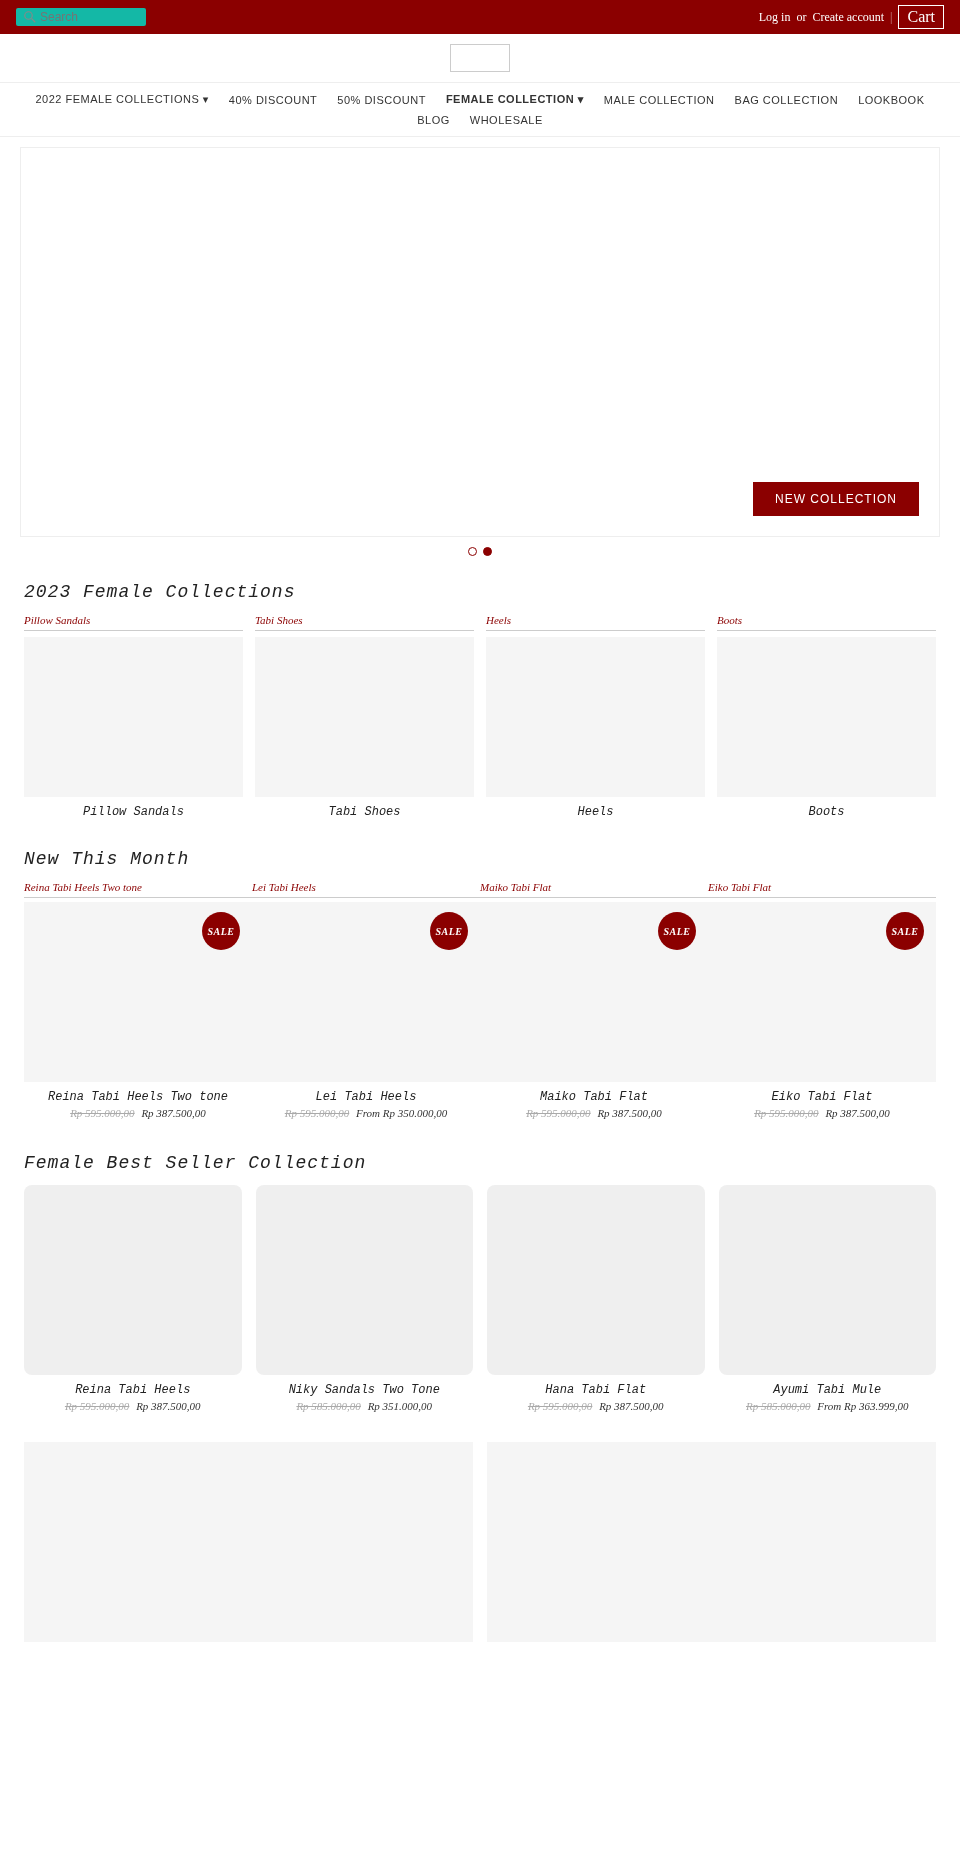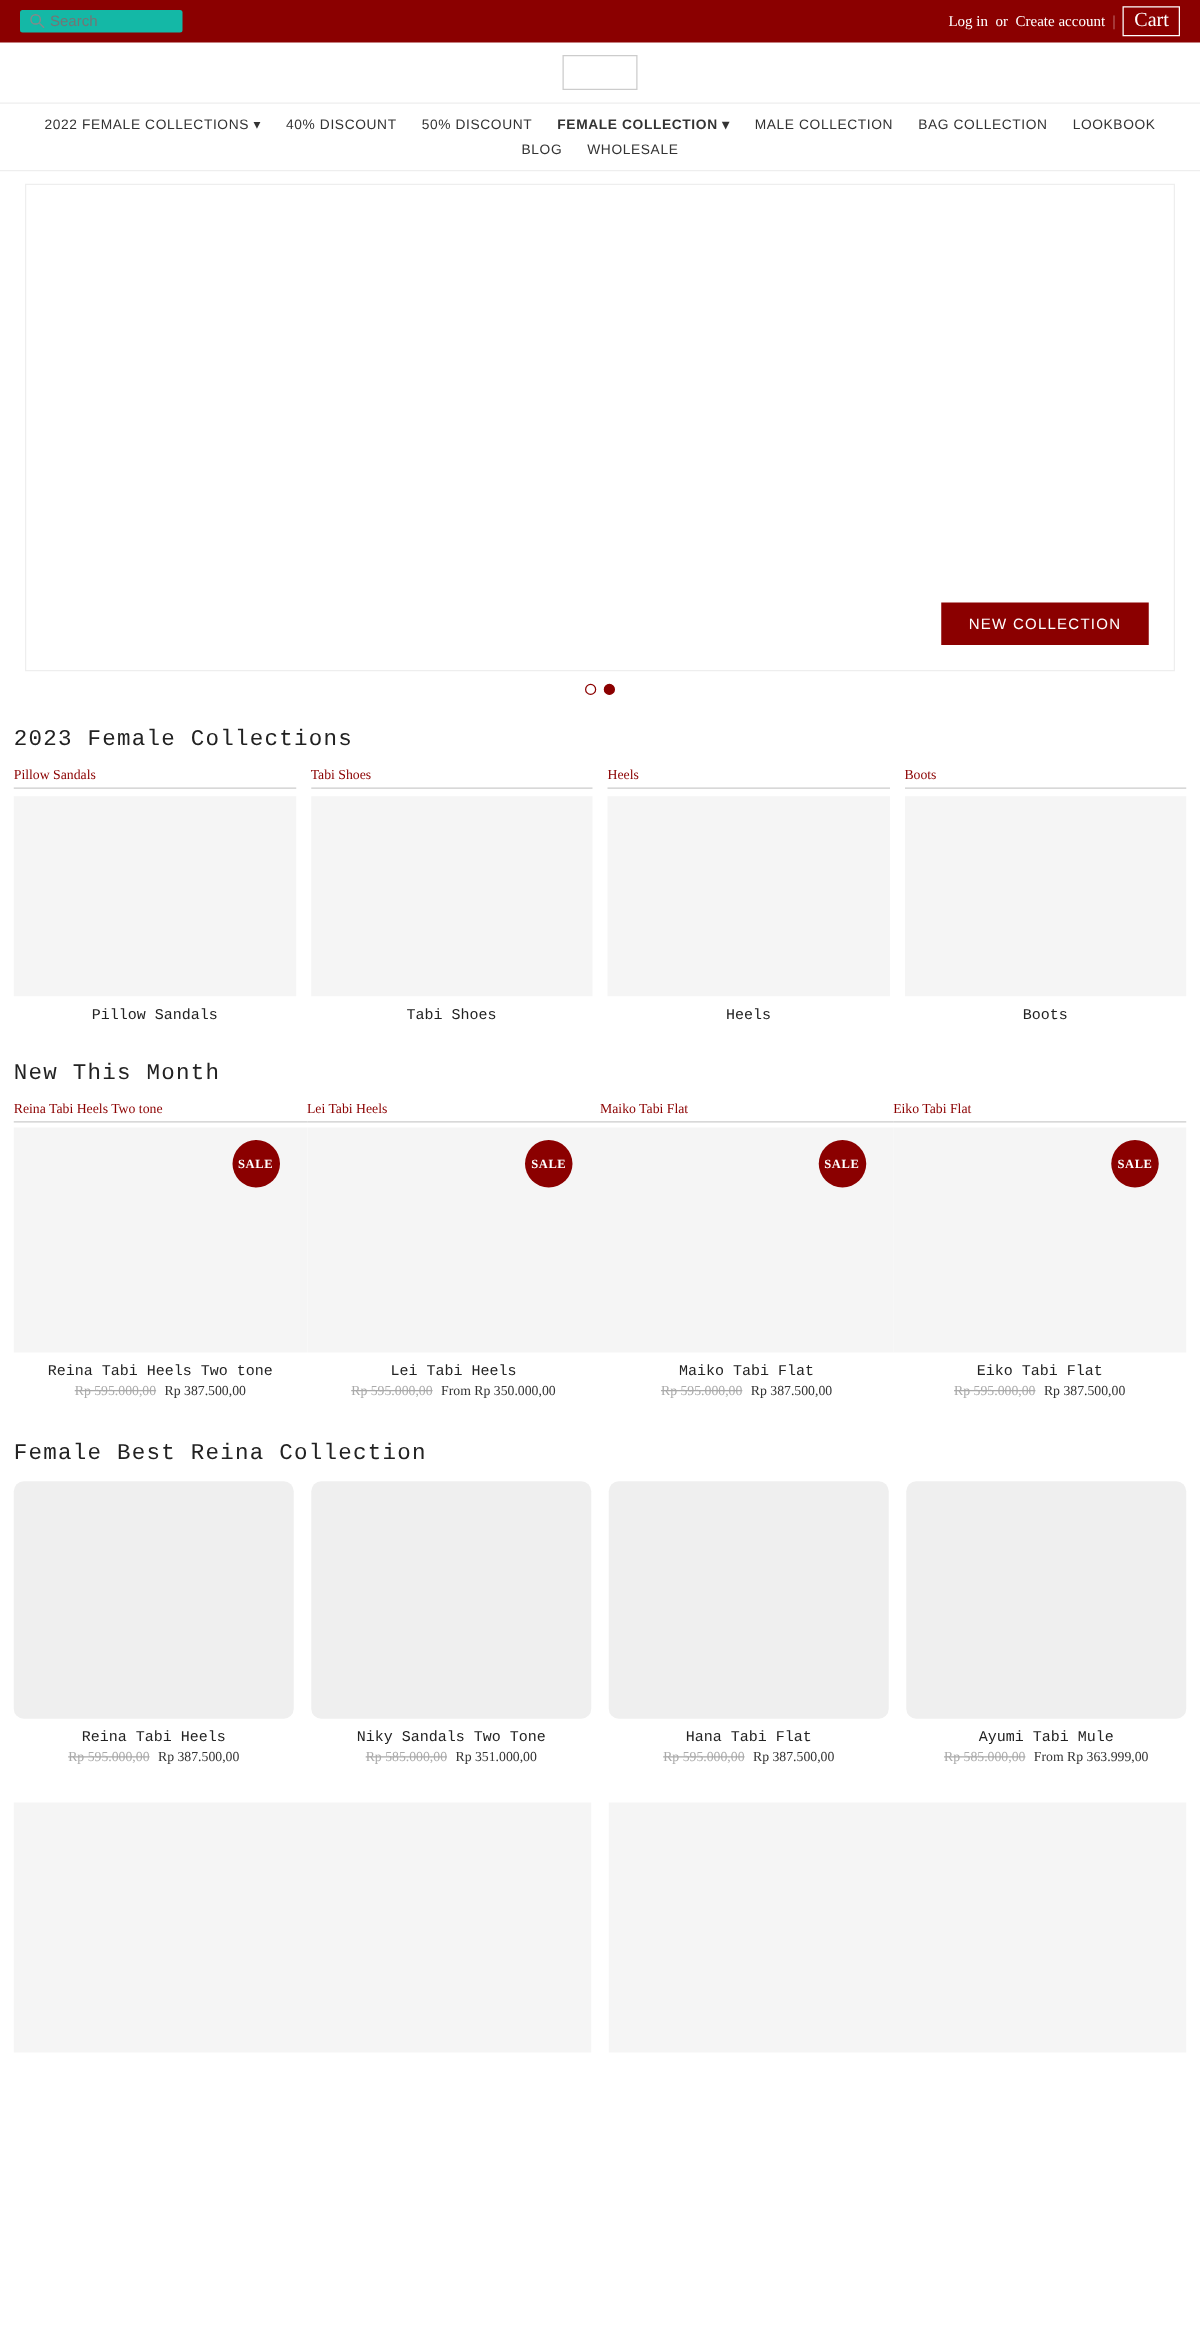--- a/index.html
+++ b/index.html
@@ -74,21 +74,21 @@
     }
     .slider-dots {
       display: flex; justify-content: center; gap: 6px; margin: 8px 0 16px;
     }
     .dot {
       width: 9px; height: 9px; border-radius: 50%; border: 1px solid #8b0000;
     }
     .dot.active { background: #8b0000; }
 
     
-    .section { padding: 10px 11px 20px; }
+    .section { padding: 10px 24px 20px; font-style: italic; }
     .section-title {
       font-size: 18px; font-weight: normal; letter-spacing: 1px; margin-bottom: 12px;
       font-family: 'Courier New', monospace;
     }
 
     
     .category-grid {
       display: grid; grid-template-columns: repeat(4, 1fr); gap: 12px;
     }
     .category-item { display: flex; flex-direction: column; }
@@ -105,21 +105,21 @@
     
     .product-grid {
       display: grid; grid-template-columns: repeat(4, 1fr); 
     }
     .product-item { display: flex; flex-direction: column; position: relative; }
     .product-img-wrap { position: relative; }
     .product-img {
       background: #f5f5f5; width: 100%; height: 180px;
     }
     .sale-badge {
-      position: absolute; top: 10px; right: 22px;
+      position: absolute; top: 10px; right: 12px;
       background: #8b0000; color: #fff; border-radius: 50%;
       width: 38px; height: 38px; display: flex; align-items: center; justify-content: center;
       font-size: 10px; font-weight: bold; letter-spacing: 0.5px;
     }
     .product-name {
       font-size: 12px; text-align: center; margin-top: 8px; font-family: 'Courier New', monospace;
     }
     .product-price {
       text-align: center; font-size: 11px; color: #555; margin-top: 3px;
     }
@@ -286,21 +286,21 @@
       <div class="product-price">
         <span class="original">Rp 595.000,00</span>
         <span class="sale-price">Rp 387.500,00</span>
       </div>
     </div>
 
   </div>
 </div>
 
 <div class="section">
-  <div class="section-title">Female Best Reina Collection</div>
+  <div class="section-title">Female Best Seller Collection</div>
   <div class="bestseller-grid">
 
     <div class="bestseller-item">
       <div class="bestseller-img"></div>
       <div class="bestseller-name">Reina Tabi Heels</div>
       <div class="bestseller-price">
         <span class="original">Rp 595.000,00</span>
         <span class="sale-price">Rp 387.500,00</span>
       </div>
     </div>

